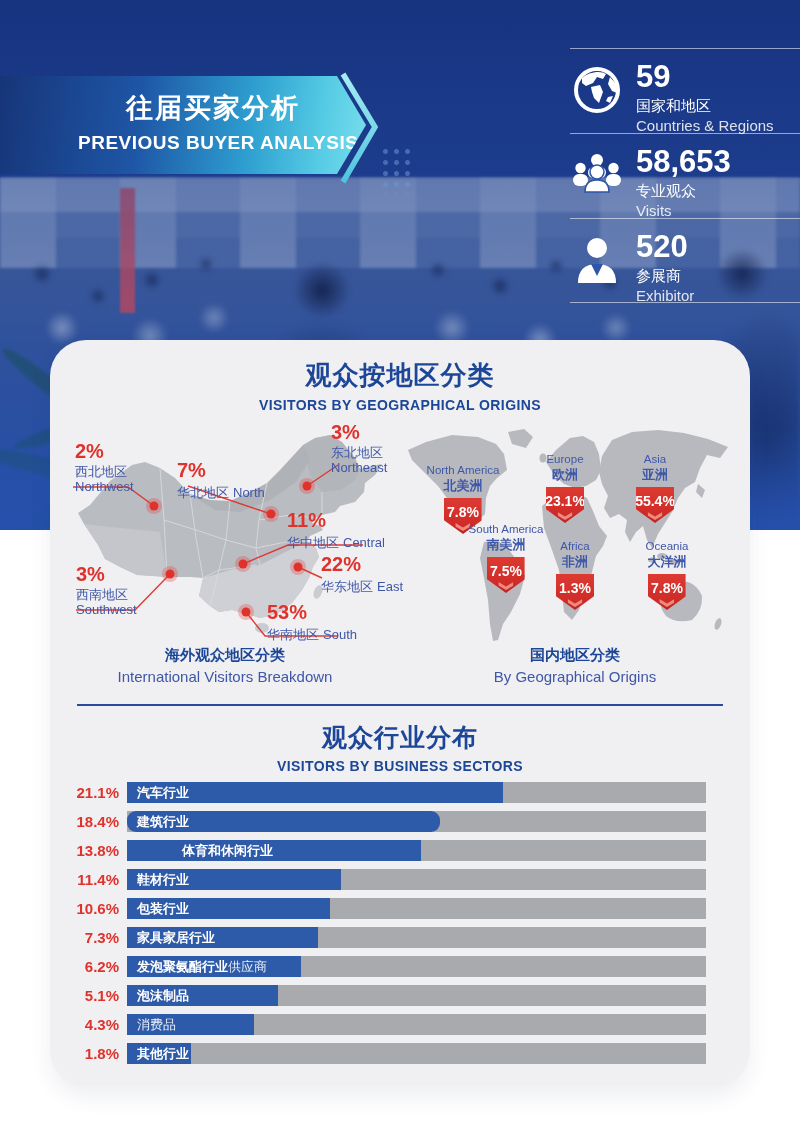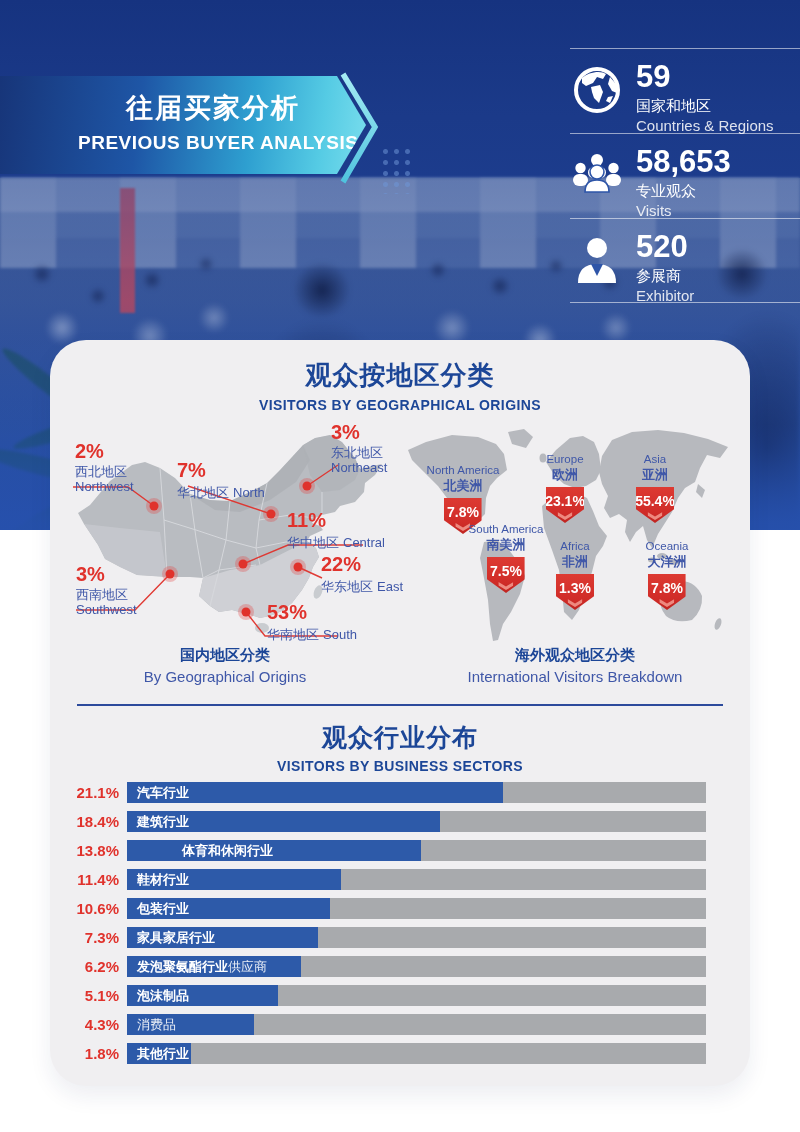--- a/index.html
+++ b/index.html
@@ -365,26 +365,26 @@
         <div class="we">Oceania</div>
         <div class="wc">大洋洲</div>
         <div class="badge">
             <span>7.8%</span>
           </div>
       </div>
     </div>
 
     <div class="captions">
       <div class="caption">
+        <div class="cap-cn">海外观众地区分类</div>
+        <div class="cap-en">International Visitors Breakdown</div>
+      </div>
+      <div class="caption">
         <div class="cap-cn">国内地区分类</div>
         <div class="cap-en">By Geographical Origins</div>
-      </div>
-      <div class="caption">
-        <div class="cap-cn">海外观众地区分类</div>
-        <div class="cap-en">International Visitors Breakdown</div>
       </div>
     </div>
 
     <div class="divider"></div>
 
     <div class="sec-head" style="top:381px;">
       <div class="shc" style="font-size:25px;">观众行业分布</div>
       <div class="she">VISITORS BY BUSINESS SECTORS</div>
     </div>
 
@@ -394,21 +394,21 @@
         <div class="bar-track">
           <div class="bar-fill" style="width: 65%;">
               <span class="bar-label">汽车行业</span>
               <span class="bar-label-light"></span>
             </div>
         </div>
       </div>
       <div class="bar-row">
         <span class="bar-pct">18.4%</span>
         <div class="bar-track">
-          <div class="bar-fill" style="width: 54%;">
+          <div class="bar-fill" style="width: 54%; border-radius: 9px;">
               <span class="bar-label">建筑行业</span>
               <span class="bar-label-light"></span>
             </div>
         </div>
       </div>
       <div class="bar-row">
         <span class="bar-pct">13.8%</span>
         <div class="bar-track">
           <div class="bar-fill" style="width: 43%; padding-left: 45px;">
               <span class="bar-label">体育和休闲行业</span>

